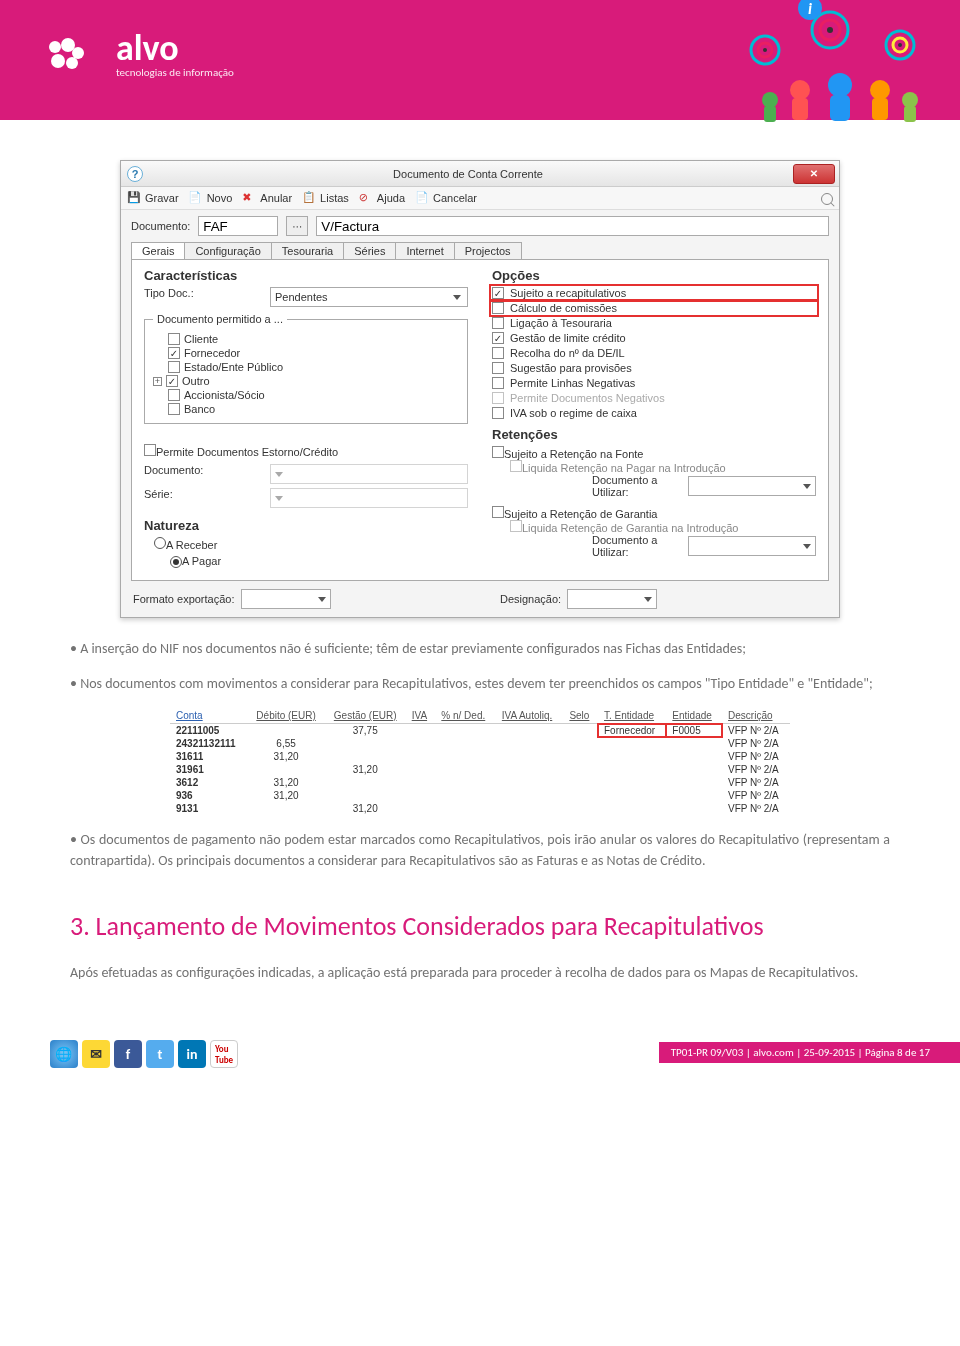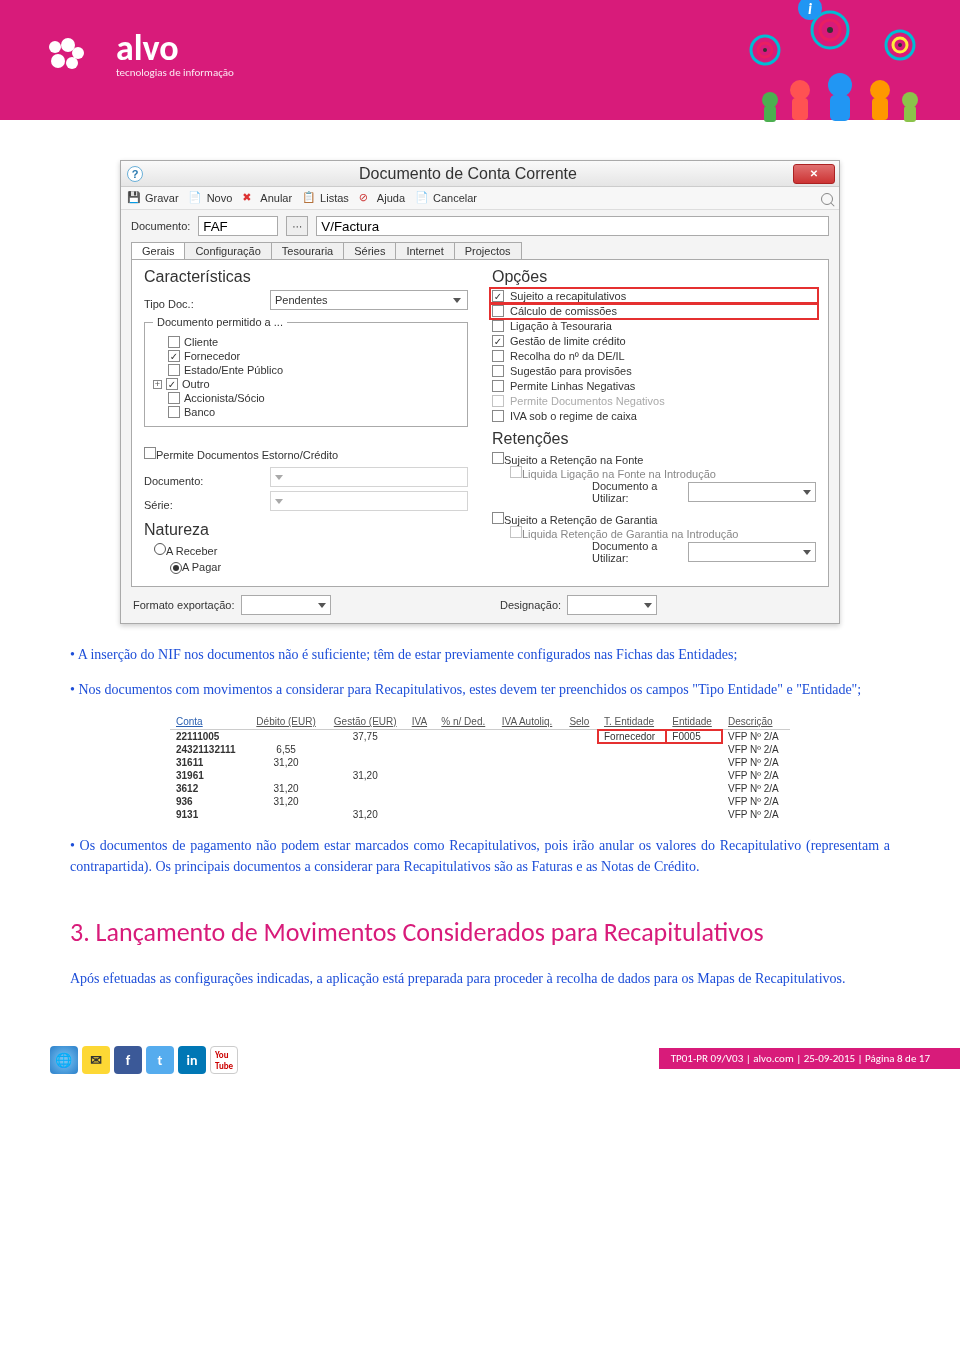--- a/index.html
+++ b/index.html
@@ -12,41 +12,41 @@
   .logo-icon svg { width: 100%; height: 100%; fill: #fff; }
   .logo-text { color: #fff; }
   .logo-text .brand { font-size: 36px; font-weight: bold; line-height: 1; }
   .logo-text .tagline { font-size: 11px; opacity: 0.9; }
   .header-decor { position: absolute; right: 30px; top: -10px; width: 200px; height: 140px; }
 
   
   .screenshot1 { width: 720px; margin: 40px auto 20px; border: 1px solid #aaa; background: #f4f4f4; font-family: "Segoe UI", Tahoma, sans-serif; font-size: 11px; color: #333; box-shadow: 0 2px 5px rgba(0,0,0,0.2); }
   .titlebar { background: linear-gradient(#fafafa,#e5e5e5); height: 26px; display: flex; align-items: center; border-bottom: 1px solid #ccc; position: relative; }
   .titlebar-icon { margin-left: 6px; width:16px; height:16px; border-radius:50%; background:#fff; border:1px solid #6ab0d8; display:flex; align-items:center; justify-content:center; color:#2a7ab0; font-weight:bold; font-size:11px; }
-  .titlebar-title { flex: 1; text-align: center; font-size: 16px; }
+  .titlebar-title { flex: 1; text-align: center; font-size: 11px; }
   .close-btn { width: 42px; height: 20px; background: linear-gradient(#e07070,#c33); border: 1px solid #a22; border-radius: 3px; color: #fff; margin-right: 4px; display: flex; align-items: center; justify-content: center; font-size: 10px; font-weight: bold; }
   .toolbar { background: #f7f7f7; padding: 4px 6px; display: flex; gap: 10px; border-bottom: 1px solid #ddd; position: relative; }
   .tb-item { display: flex; align-items: center; gap: 4px; cursor: pointer; }
   .tb-item .ic { width: 14px; height: 14px; display: inline-block; }
   .search-icon2 { position: absolute; right: 6px; top: 6px; width: 12px; height: 12px; border: 1px solid #888; border-radius: 50%; }
   .search-icon2::after { content:''; position:absolute; width:5px; height:1px; background:#888; transform:rotate(45deg); right:-3px; bottom:-1px; }
 
   .docrow { padding: 6px 10px; display: flex; align-items: center; gap: 8px; }
   .docrow input.code { width: 80px; height: 20px; border: 1px solid #aaa; padding: 0 4px; }
   .btn-dots { width: 22px; height: 20px; border: 1px solid #aaa; background: #eee; display:flex; align-items:center; justify-content:center; font-size:10px; }
   .docrow input.desc { flex: 1; height: 20px; border: 1px solid #aaa; padding: 0 4px; }
 
   .tabs { display: flex; padding-left: 10px; }
   .tab { padding: 2px 10px; border: 1px solid #aaa; border-bottom: none; background: #f0f0f0; margin-right: -1px; font-size: 11px; }
   .tab:first-child { background: #fff; }
   .tabbody { border: 1px solid #aaa; margin: 0 10px; background: #fff; padding: 8px 0; display: flex; }
   .leftcol, .rightcol { flex: 1; padding: 0 12px; }
 
-  .group-title { font-size: 16px; margin-bottom: 4px; }
-  .row-inline { display: flex; align-items: flex-end; gap: 6px; margin: 4px 0; }
+  .group-title { font-size: 13px; margin-bottom: 4px; font-weight: bold; }
+  .row-inline { display: flex; align-items: flex-start; gap: 6px; margin: 4px 0; }
   .row-inline label { min-width: 120px; }
   .combo { flex: 1; height: 20px; border: 1px solid #aaa; background: #fff; padding: 0 4px; display: flex; align-items: center; justify-content: space-between; }
   .combo::after { content: ''; border-left: 4px solid transparent; border-right: 4px solid transparent; border-top: 5px solid #555; margin-right: 2px; }
 
   .tree-box { border: 1px solid #aaa; padding: 6px 8px; margin-top: 6px; }
   .tree-box legend { font-size: 11px; padding: 0 4px; }
   .tree-item { display: flex; align-items: center; gap: 4px; margin: 2px 0; }
   .expander { width: 9px; height: 9px; border: 1px solid #888; display: flex; align-items: center; justify-content: center; font-size: 9px; line-height: 1; color: #555; }
   .chk { width: 12px; height: 12px; border: 1px solid #888; display: inline-flex; align-items: center; justify-content: center; font-size: 10px; background: #fff; color: #333; }
   .chk.checked::before { content: '✓'; }
@@ -65,21 +65,21 @@
   .natureza { margin-top: 10px; }
   .radio { width: 12px; height: 12px; border: 1px solid #555; border-radius: 50%; display: inline-flex; align-items: center; justify-content: center; }
   .radio.sel::before { content:''; width:6px; height:6px; background:#333; border-radius:50%; }
 
   .bottomrow { display: flex; padding: 8px 12px; gap: 40px; }
   .bottomrow .half { display: flex; align-items: center; gap: 6px; flex: 1; }
   .dd { width: 90px; height: 20px; border: 1px solid #aaa; position: relative; background:#fff; }
   .dd::after { content:''; position:absolute; right:4px; top:7px; border-left:4px solid transparent; border-right:4px solid transparent; border-top:5px solid #555; }
 
   
-  .content { padding: 0 70px; font-size: 14px; line-height: 1.5; color: #1d4ed8; font-family: Liberation Serif, serif; }
+  .content { padding: 0 70px; font-size: 14px; line-height: 1.5; color: #737373; }
   .bullet { margin: 14px 0; text-align: justify; }
   .bullet::before { content: '• '; }
 
   
   .screenshot2 { width: 620px; margin: 14px auto; font-family: Tahoma, sans-serif; font-size: 10px; }
   .screenshot2 table { border-collapse: collapse; width: 100%; }
   .screenshot2 th { font-weight: normal; color: #555; border-bottom: 1px solid #ccc; padding: 2px 6px; text-align: left; text-decoration: underline; }
   .screenshot2 th.conta { color: #2a5fb0; text-align: left; }
   .screenshot2 td { padding: 1px 6px; color: #333; }
   .screenshot2 td.bold { font-weight: bold; }
@@ -290,21 +290,21 @@
           </div>
           <div class="ci">
             <span class="chk"></span>
             <span>IVA sob o regime de caixa</span>
           </div>
         </div>
 
       <div class="retencoes">
         <div class="group-title">Retenções</div>
         <div class="ci"><span class="chk"></span><span>Sujeito a Retenção na Fonte</span></div>
-        <div class="ci indented"><span class="chk" style="opacity:.5;"></span><span>Liquida Ligação na Fonte na Introdução</span></div>
+        <div class="ci indented"><span class="chk" style="opacity:.5;"></span><span>Liquida Retenção na Pagar na Introdução</span></div>
         <div class="row-util">
             <span>Documento a Utilizar:</span>
             <div class="dd" style="width:150px;"></div>
           </div>
         <div class="ci" style="margin-top:8px;"><span class="chk"></span><span>Sujeito a Retenção de Garantia</span></div>
         <div class="ci indented"><span class="chk" style="opacity:.5;"></span><span>Liquida Retenção de Garantia na Introdução</span></div>
         <div class="row-util">
             <span>Documento a Utilizar:</span>
             <div class="dd" style="width:150px;"></div>
           </div>

